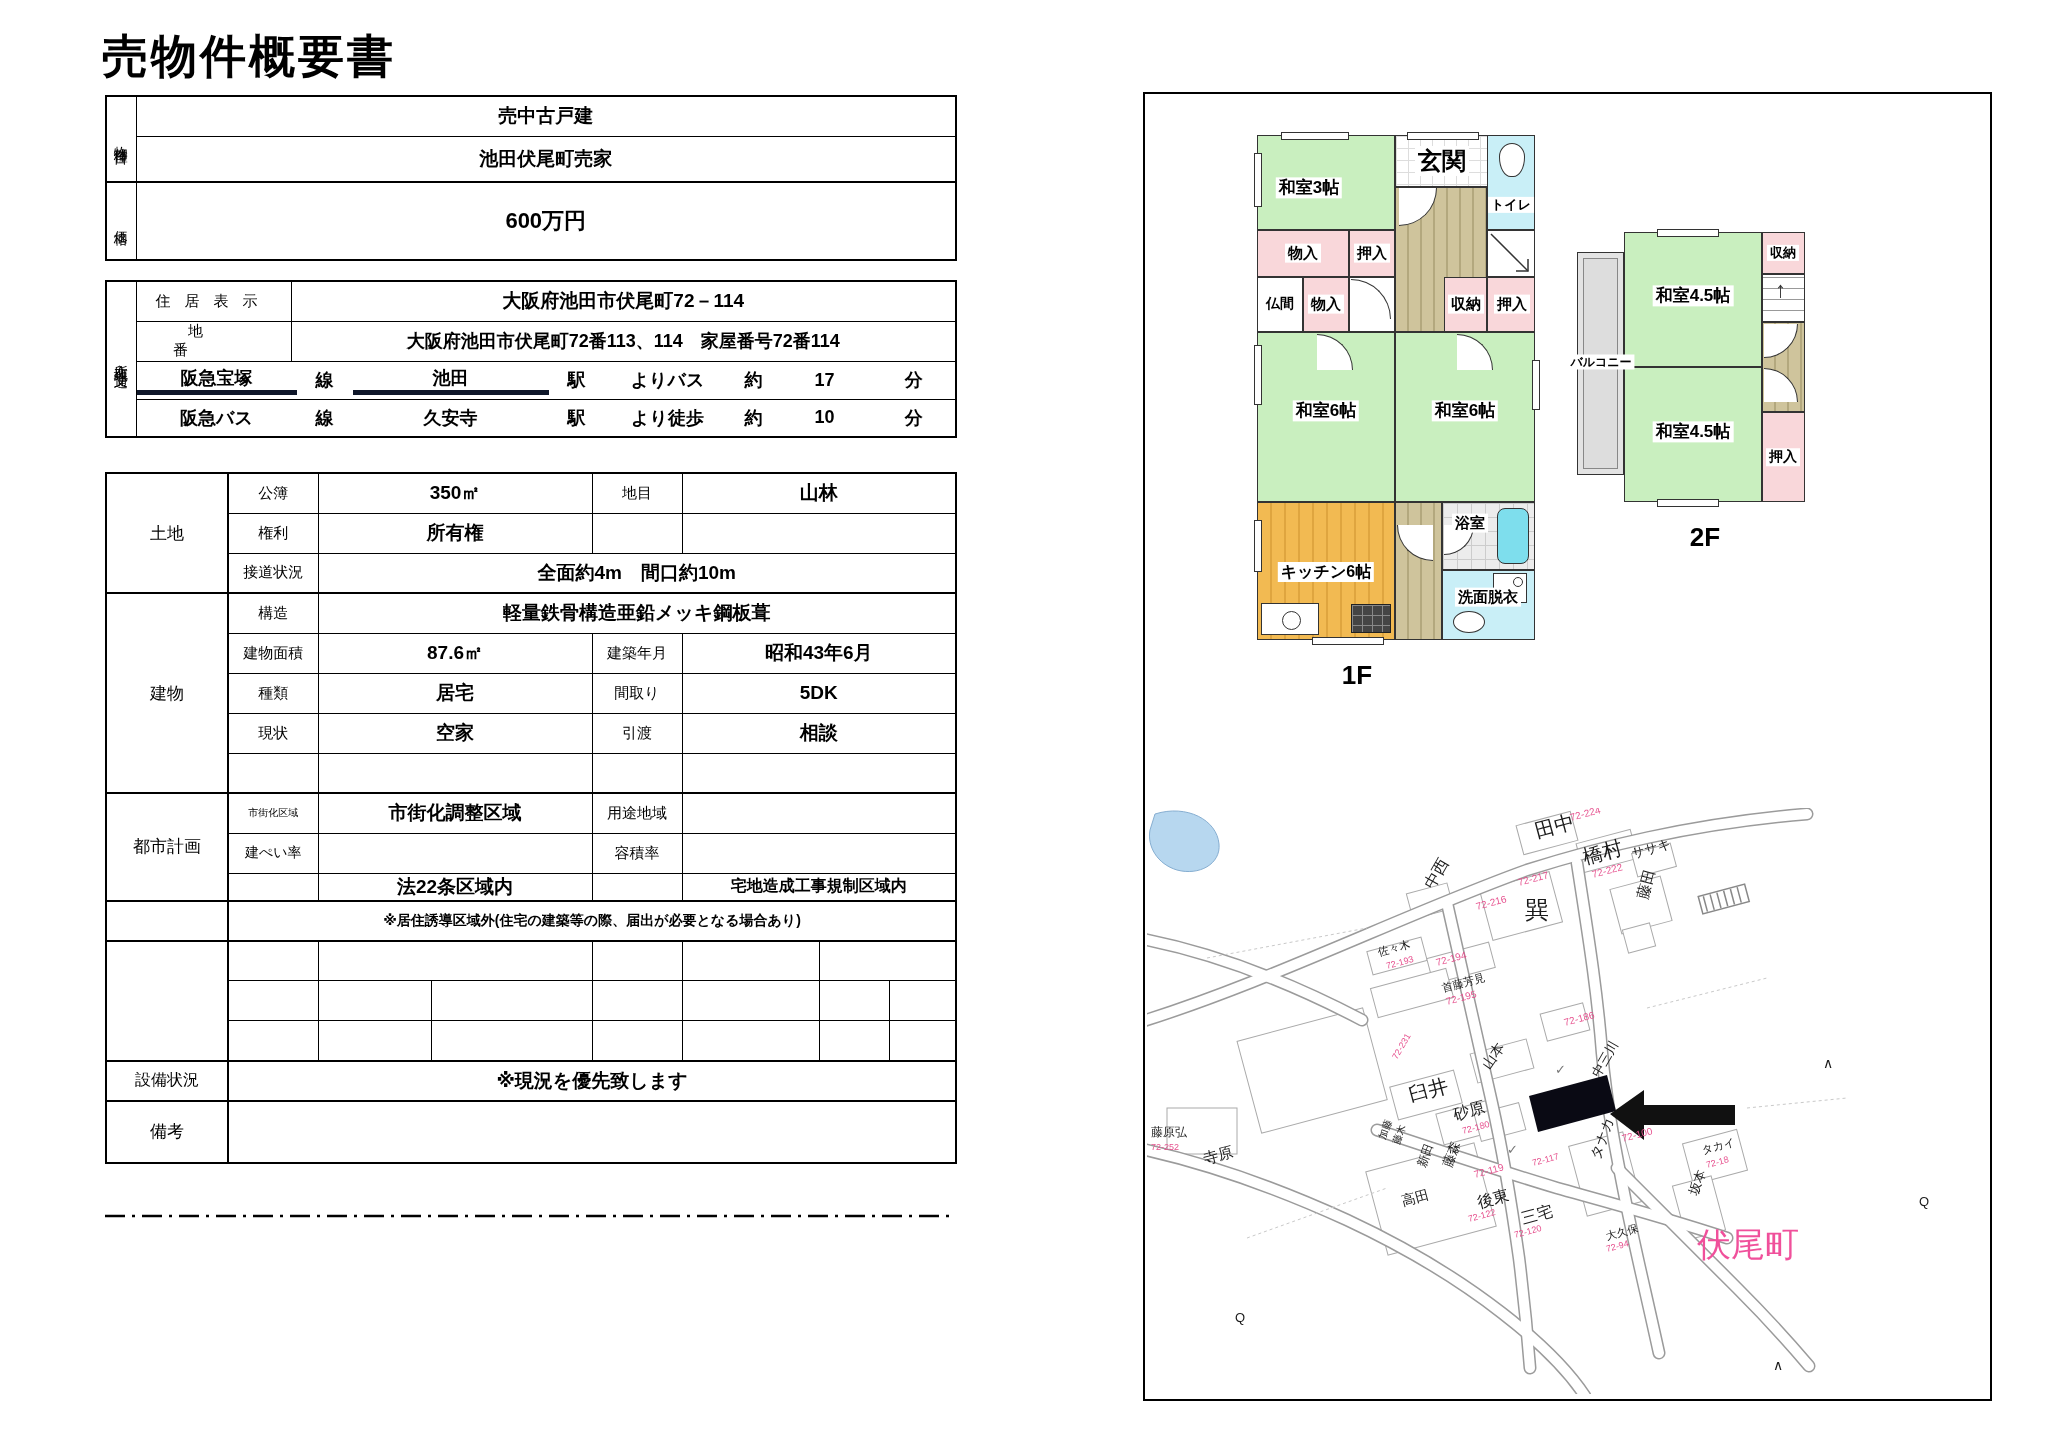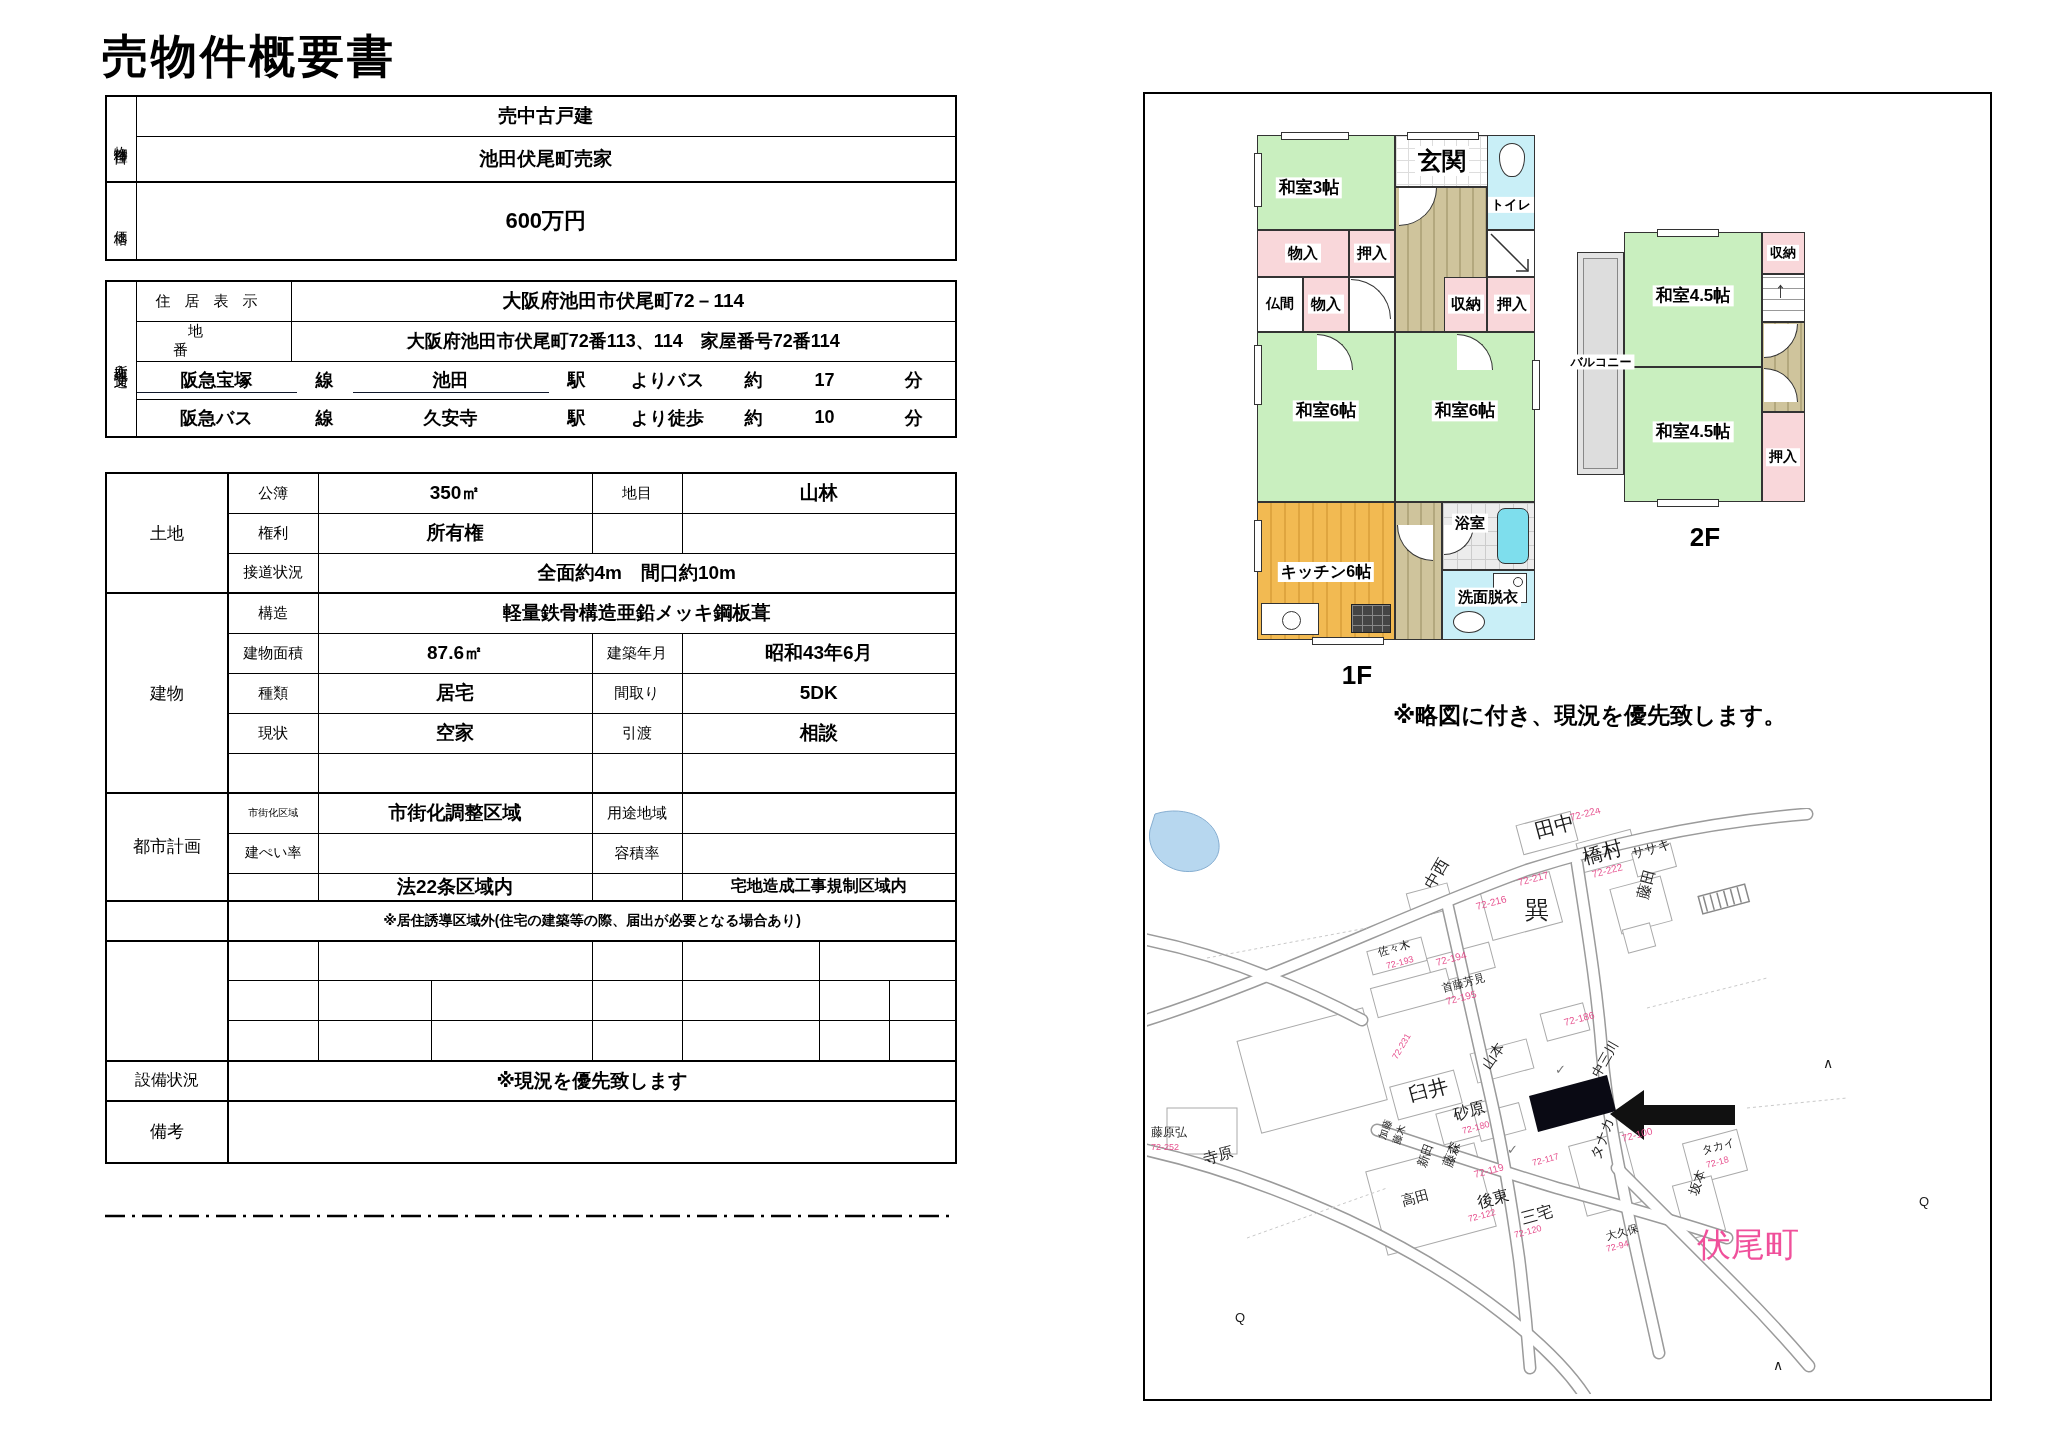--- a/index.html
+++ b/index.html
@@ -14,21 +14,21 @@
   .cval{text-align:center;font-weight:bold;font-size:19px;}
   .cval-lg{text-align:center;font-weight:bold;font-size:22px;}
   .klab{text-align:center;font-size:15px;}
   .slab{text-align:center;font-size:17px;}
   .br2{border-right:2px solid #000;}
   .bt2{border-top:2px solid #000;}
   .spread{letter-spacing:14px;text-align:center;}
   .spread2{letter-spacing:66px;text-align:center;text-indent:30px;}
   .transit{display:grid;grid-template-columns:160px 56px 196px 56px 126px 46px 96px 1fr;height:100%;align-items:stretch;}
   .transit span{display:flex;align-items:center;justify-content:center;font-weight:bold;font-size:18px;}
-  .ul{border-bottom:1px solid #0f172a;box-sizing:border-box;}
+  .ul{border-bottom:5px solid #0f172a;box-sizing:border-box;}
   .dashline{position:absolute;left:105px;top:1212px;}
   
   .panel{position:absolute;left:1143px;top:92px;width:845px;height:1305px;border:2px solid #000;background:#fff;}
   .room{position:absolute;border:1.5px solid #333;box-sizing:border-box;}
   .green{background:#c9efbf;}
   .pink{background:#f9d7da;}
   .cyan{background:#c9eff7;}
   .tan{background:repeating-linear-gradient(90deg,#cfc49c 0 11px,#b3a87e 11px 13px);}
   .orange{background:repeating-linear-gradient(90deg,#f2ba52 0 12px,#dfa53f 12px 14px);}
   .gridbg{background-color:#fff;background-image:linear-gradient(#ddd 1px,transparent 1px),linear-gradient(90deg,#ddd 1px,transparent 1px);background-size:12px 12px;}
@@ -331,21 +331,20 @@
       <div class="win" style="left:80px;top:-3px;width:60px;height:6px;"></div>
       <div class="win" style="left:80px;top:267px;width:60px;height:6px;"></div>
       <span class="rlabel" style="left:116px;top:64px;font-size:17px;">和室4.5帖</span>
       <span class="rlabel" style="left:116px;top:200px;font-size:17px;">和室4.5帖</span>
       <span class="rlabel" style="left:206px;top:21px;font-size:13px;">収納</span>
       <span class="rlabel" style="left:206px;top:225px;font-size:14px;">押入</span>
       <span class="rlabel" style="left:24px;top:130px;font-size:12px;">バルコニー</span>
     </div>
     <div class="caption" style="left:500px;top:428px;width:120px;">2F</div>
 
-    <div class="plannote" style="left:248px;top:606px;">※略図に付き、現況を優先致します。</div>
 
     <svg style="position:absolute;left:2px;top:714px;" width="838" height="586" viewBox="0 0 838 586" font-family="Liberation Sans, DejaVu Sans, sans-serif">
       <path d="M 8,6 C 40,-4 70,12 72,36 C 74,56 52,68 30,62 C 10,56 0,38 3,22 Z" fill="#b7d7ef" stroke="#86aed1" stroke-width="1"></path>
       <g fill="#fff" stroke="#aaa" stroke-width="1">
         <rect x="372" y="10" width="56" height="30" transform="rotate(-15 400 25)"></rect>
         <rect x="432" y="28" width="56" height="30" transform="rotate(-15 460 43)"></rect>
         <rect x="487" y="40" width="40" height="24" transform="rotate(-15 507 52)"></rect>
         <rect x="262" y="80" width="42" height="26" transform="rotate(-15 283 93)"></rect>
         <rect x="338" y="72" width="72" height="52" transform="rotate(-15 374 98)"></rect>
         <rect x="468" y="74" width="52" height="46" transform="rotate(-15 494 97)"></rect>

